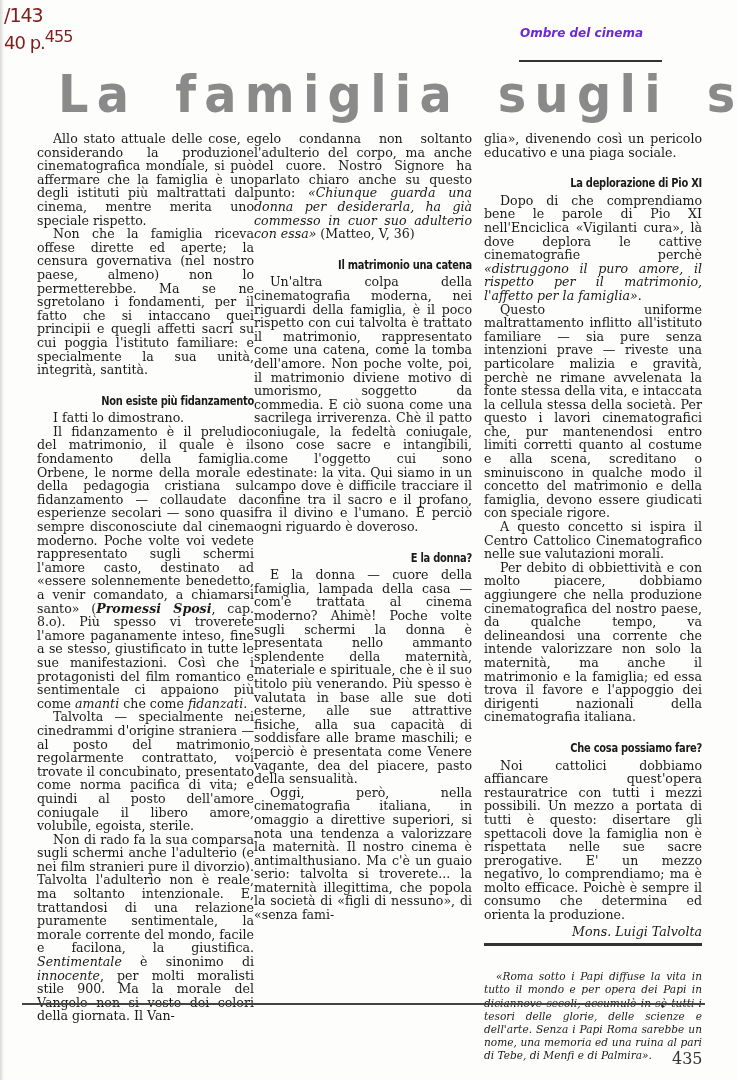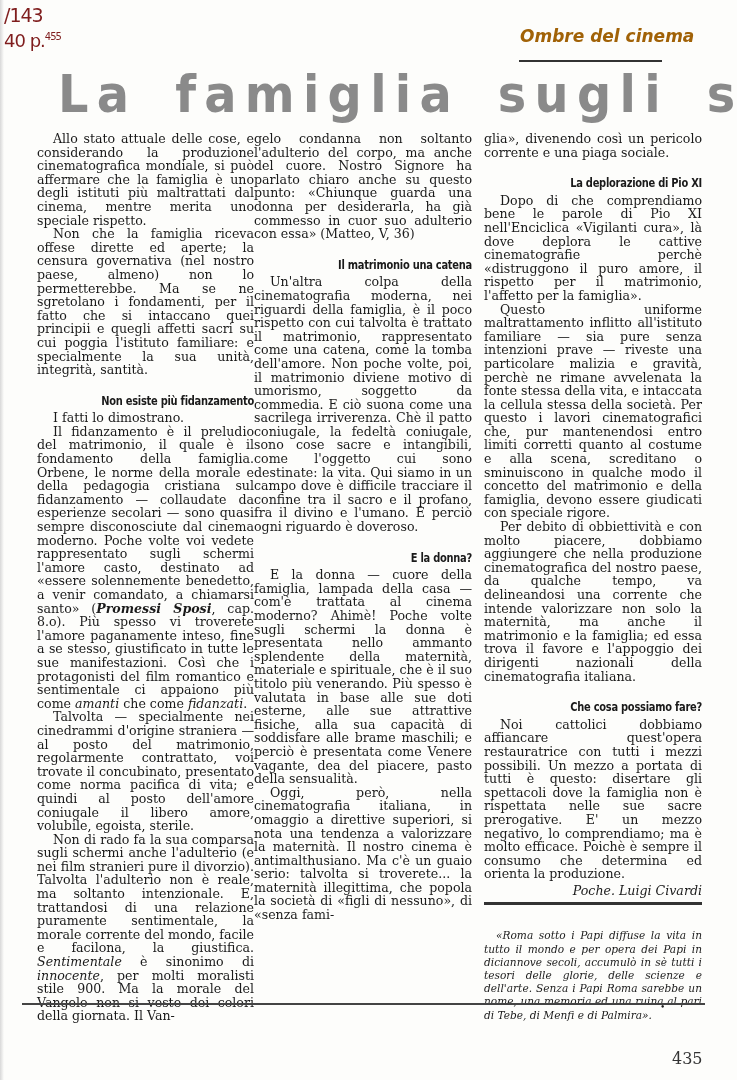--- a/index.html
+++ b/index.html
@@ -2,36 +2,36 @@
 <html><head>
 <meta charset="utf-8">
 <style>
   html, body { margin:0; padding:0; }
   body {
     width:737px; height:1080px; background:#fdfdfb; position:relative; overflow:hidden;
     font-family:"DejaVu Serif", serif; color:#1a1a1a;
   }
   .hand { position:absolute; left:4px; top:4px; font-family:"DejaVu Sans", sans-serif; font-size:19px; line-height:22px; color:#7f1d1d; letter-spacing:-1px; }
   .hand .l2 { font-size:18px; }
-  .hand sup { font-size:10px; }
-  .rubric { position:absolute; left:520px; top:26px; font-family:"DejaVu Sans", sans-serif; font-weight:bold; font-style:italic; font-size:17px; color:#a16207; }
+  .hand sup { font-size:16px; }
+  .rubric { position:absolute; left:520px; top:26px; font-family:"DejaVu Sans", sans-serif; font-weight:bold; font-style:italic; font-size:12px; color:#6d28d9; }
   .rubric-line { position:absolute; left:519px; top:60px; width:143px; height:2px; background:#333; }
   .title {
     position:absolute; left:58px; top:64px; font-family:"DejaVu Sans", sans-serif; font-weight:bold;
     font-size:52px; letter-spacing:9px; word-spacing:14px; color:#8a8a8a; transform:scaleX(0.92); transform-origin:left top;
     white-space:nowrap;
   }
   .col { position:absolute; top:132px; font-size:12.6px; line-height:13.6px; text-align:justify; hyphens:manual; }
   .col1 { left:37px; width:217px; }
   .col2 { left:254px; width:218px; }
   .col3 { left:484px; width:218px; }
   .col p { margin:0; text-indent:16px; }
   .col h3 { margin:10px 0 3px 0; text-align:right; font-family:"DejaVu Sans", sans-serif; font-size:11.5px; font-weight:bold; letter-spacing:-0.3px; transform:scaleX(0.86); transform-origin:right; }
   .col .gap { height:8px; }
-  .quote { }
+  .quote { font-style:italic; }
   .sign { text-align:right; font-style:italic; margin-top:3px !important; text-indent:0 !important; }
   .rule-thick { height:3px; background:#333; margin:5px 0 7px 0; }
   .box { font-style:italic; font-size:10.6px; line-height:13.2px;margin-top:24px; }
   .box p { text-indent:12px; }
   .bottom-rule { position:absolute; top:1003px; left:22px; width:683px; height:2px; background:#444; }
   .pagenum { position:absolute; top:1004px; left:672px; font-size:16px; color:#333;margin-top:45px; }
   .star { position:absolute; top:1002px; left:660px; font-size:9px; }
   .edge { position:absolute; left:0; top:0; width:4px; height:1080px; background:linear-gradient(90deg,#d8d8d8,#fdfdfb); }
   i, em { font-style:italic; }
   b { font-weight:bold; }
@@ -67,30 +67,31 @@
   <div class="gap"></div>
   <h3>Il matrimonio una catena</h3>
   <p>Un'altra colpa della cinematografia moderna, nei riguardi della famiglia, è il poco rispetto con cui talvolta è trattato il matrimonio, rappresentato come una catena, come la tomba dell'amore. Non poche volte, poi, il matrimonio diviene motivo di umorismo, soggetto da commedia. E ciò suona come una sacrilega irriverenza. Chè il patto coniugale, la fedeltà coniugale, sono cose sacre e intangibili, come l'oggetto cui sono destinate: la vita. Qui siamo in un campo dove è difficile tracciare il confine tra il sacro e il profano, fra il divino e l'umano. E perciò ogni riguardo è doveroso.</p>
   <div class="gap"></div>
   <h3>E la donna?</h3>
   <p>E la donna — cuore della famiglia, lampada della casa — com'è trattata al cinema moderno? Ahimè! Poche volte sugli schermi la donna è presentata nello ammanto splendente della maternità, materiale e spirituale, che è il suo titolo più venerando. Più spesso è valutata in base alle sue doti esterne, alle sue attrattive fisiche, alla sua capacità di soddisfare alle brame maschili; e perciò è presentata come Venere vagante, dea del piacere, pasto della sensualità.</p>
   <p>Oggi, però, nella cinematografia italiana, in omaggio a direttive superiori, si nota una tendenza a valorizzare la maternità. Il nostro cinema è antimalthusiano. Ma c'è un guaio serio: talvolta si troverete... la maternità illegittima, che popola la società di «figli di nessuno», di «senza fami-</p>
 </div>
 
 <div class="col col3">
-  <p style="text-indent:0">glia», divenendo così un pericolo corrente e una piaga sociale.</p>
+  <p style="text-indent:0">glia», divenendo così un pericolo educativo e una piaga sociale.</p>
   <div class="gap"></div>
   <h3>La deplorazione di Pio XI</h3>
   <p><span>Dopo di che comprendiamo bene le parole di Pio XI nell'Enciclica «Vigilanti cura», là dove deplora le cattive cinematografie perchè </span><span class="quote">«distruggono il puro amore, il rispetto per il matrimonio, l'affetto per la famiglia»</span><span>.</span></p>
   <p>Questo uniforme maltrattamento inflitto all'istituto familiare — sia pure senza intenzioni prave — riveste una particolare malizia e gravità, perchè ne rimane avvelenata la fonte stessa della vita, e intaccata la cellula stessa della società. Per questo i lavori cinematografici che, pur mantenendosi entro limiti corretti quanto al costume e alla scena, screditano o sminuiscono in qualche modo il concetto del matrimonio e della famiglia, devono essere giudicati con speciale rigore.</p>
+  <p>A questo concetto si ispira il Centro Cattolico Cinematografico nelle sue valutazioni morali.</p>
   <p>Per debito di obbiettività e con molto piacere, dobbiamo aggiungere che nella produzione cinematografica del nostro paese, da qualche tempo, va delineandosi una corrente che intende valorizzare non solo la maternità, ma anche il matrimonio e la famiglia; ed essa trova il favore e l'appoggio dei dirigenti nazionali della cinematografia italiana.</p>
   <div class="gap"></div>
   <h3>Che cosa possiamo fare?</h3>
   <p>Noi cattolici dobbiamo affiancare quest'opera restauratrice con tutti i mezzi possibili. Un mezzo a portata di tutti è questo: disertare gli spettacoli dove la famiglia non è rispettata nelle sue sacre prerogative. E' un mezzo negativo, lo comprendiamo; ma è molto efficace. Poichè è sempre il consumo che determina ed orienta la produzione.</p>
-  <p class="sign">Poche. Luigi Civardi</p>
+  <p class="sign">Mons. Luigi Talvolta</p>
   <div class="rule-thick"></div>
   <div class="box">
     <p>«Roma sotto i Papi diffuse la vita in tutto il mondo e per opera dei Papi in diciannove secoli, accumulò in sè tutti i tesori delle glorie, delle scienze e dell'arte. Senza i Papi Roma sarebbe un nome, una memoria ed una ruina al pari di Tebe, di Menfi e di Palmira».</p>
   </div>
 </div>
 
 <div class="bottom-rule"></div>
 <div class="star">•</div>
 <div class="pagenum">435</div>
 

